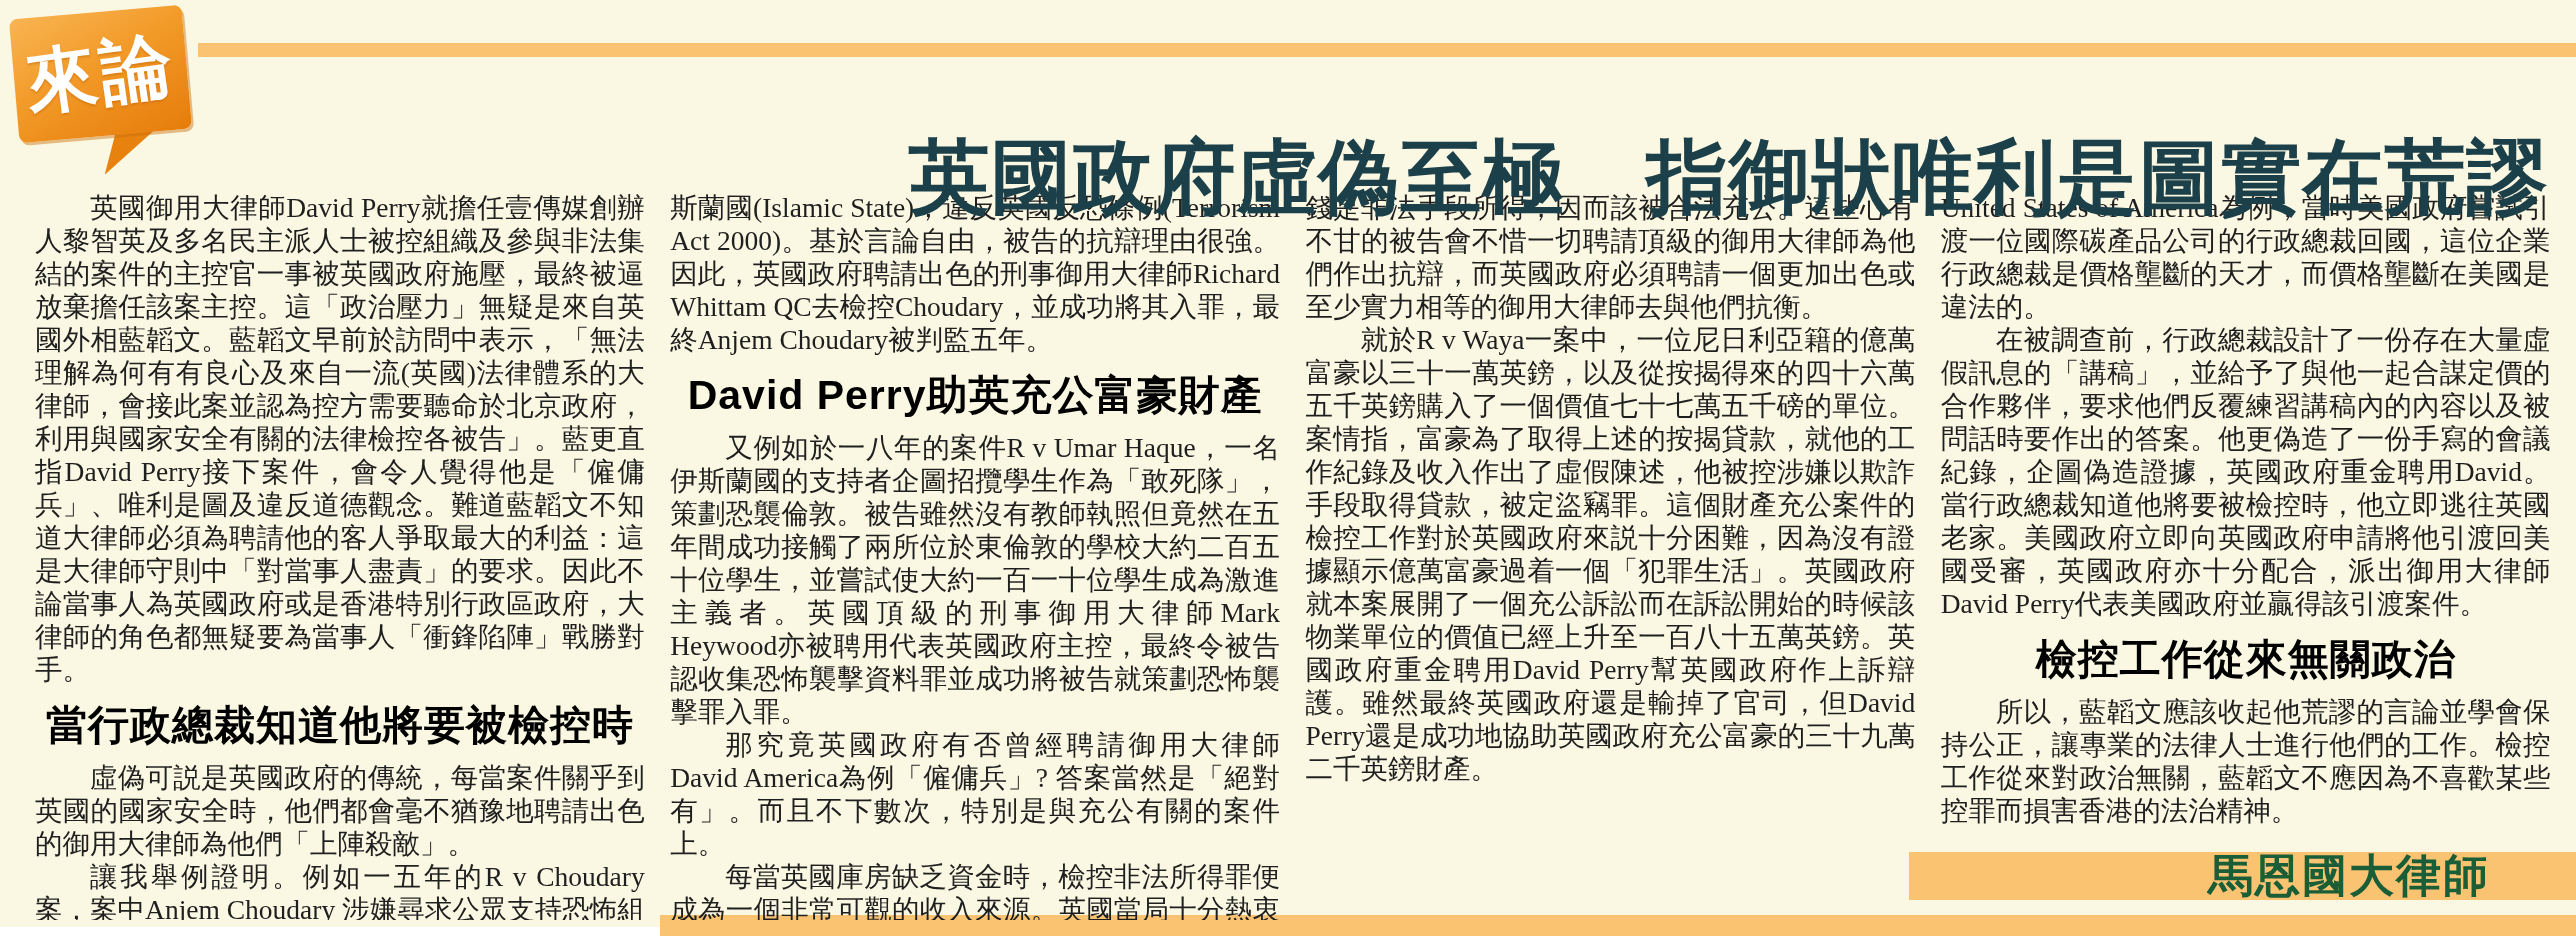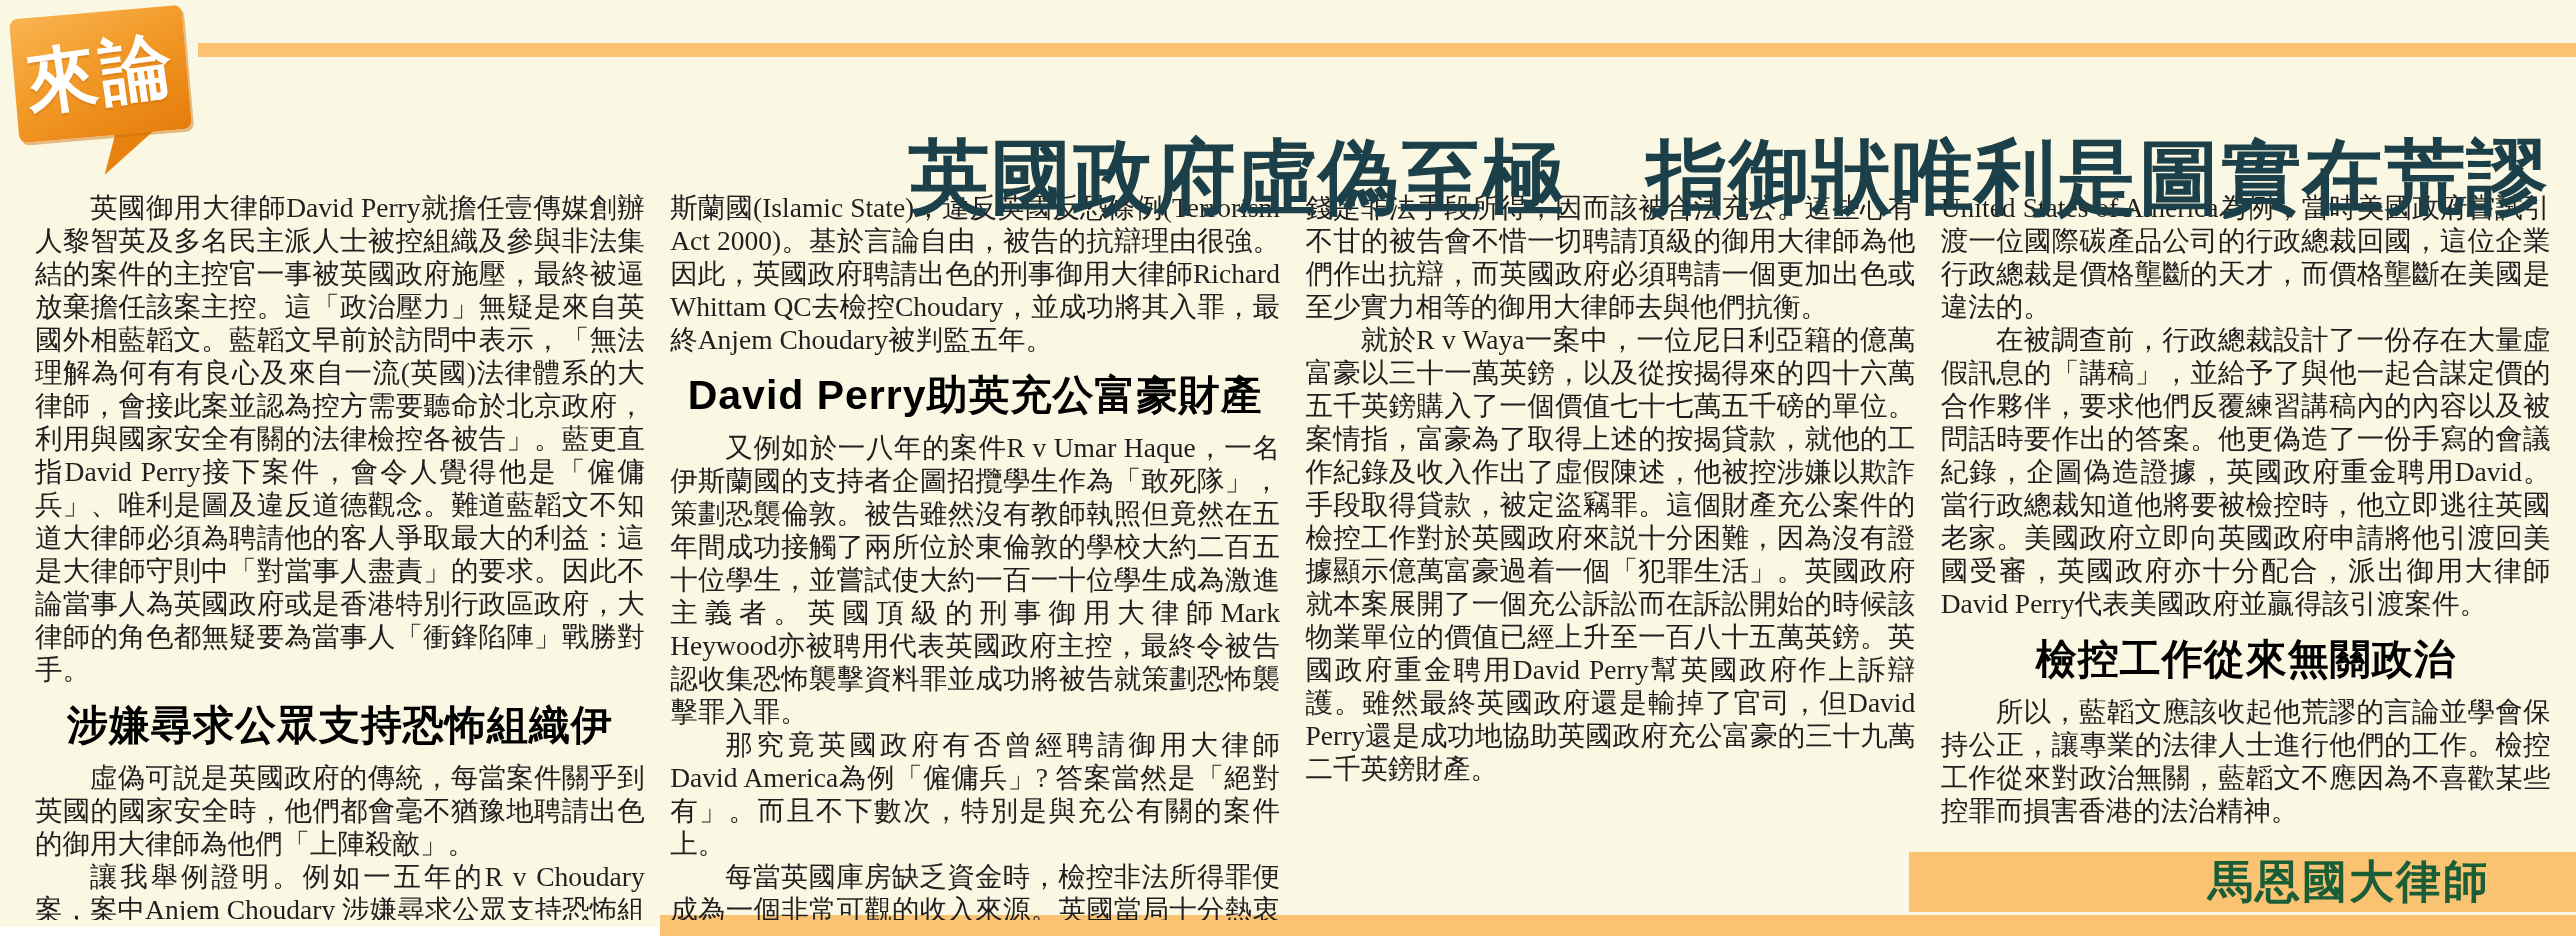--- a/index.html
+++ b/index.html
@@ -44,21 +44,21 @@
   .para{margin:0;}
   .para.indent{text-indent:2em;}
   .subhead{
     margin:15.7px 0 11.8px;text-align:center;
     font-family:Liberation Sans, sans-serif;
     font-weight:bold;font-size:41px;line-height:1.15;color:#000000;
     letter-spacing:1px;white-space:nowrap;
   }
 
   .author-box{
-    position:absolute;left:1909px;right:0;top:852px;height:60px;z-index:3;
+    position:absolute;left:1909px;right:0;top:852px;height:48px;z-index:3;
     background:var(--accent,#f9c372);
     display:flex;align-items:center;justify-content:flex-end;
     padding-right:86px;box-sizing:border-box;
   }
   .author-name{
     font-family:"Liberation Sans","DejaVu Sans",sans-serif;font-weight:bold;
     font-size:45px;letter-spacing:2px;color:var(--author,#1a5e38);white-space:nowrap;
   }
 </style>
 </head>
@@ -72,21 +72,21 @@
   <div class="badge-tail"></div>
   <div class="badge">
     <span class="badge-label">來論</span>
   </div>
 
   <h1 class="headline">英國政府虛偽至極　指御狀唯利是圖實在荒謬</h1>
 
   <div class="columns">
       <div class="col">
         <p class="para indent">英國御用大律師David Perry就擔任壹傳媒創辦人黎智英及多名民主派人士被控組織及參與非法集結的案件的主控官一事被英國政府施壓，最終被逼放棄擔任該案主控。這「政治壓力」無疑是來自英國外相藍韜文。藍韜文早前於訪問中表示，「無法理解為何有有良心及來自一流(英國)法律體系的大律師，會接此案並認為控方需要聽命於北京政府，利用與國家安全有關的法律檢控各被告」。藍更直指David Perry接下案件，會令人覺得他是「僱傭兵」、唯利是圖及違反道德觀念。難道藍韜文不知道大律師必須為聘請他的客人爭取最大的利益：這是大律師守則中「對當事人盡責」的要求。因此不論當事人為英國政府或是香港特別行政區政府，大律師的角色都無疑要為當事人「衝鋒陷陣」戰勝對手。</p>
-        <h2 class="subhead">涉嫌尋求公眾支持恐怖組織伊</h2>
+        <h2 class="subhead">當行政總裁知道他將要被檢控時</h2>
         <p class="para indent">虛偽可説是英國政府的傳統，每當案件關乎到英國的國家安全時，他們都會毫不猶豫地聘請出色的御用大律師為他們「上陣殺敵」。</p>
         <p class="para indent">讓我舉例證明。例如一五年的R v Choudary案，案中Anjem Choudary 涉嫌尋求公眾支持恐怖組織伊</p>
       </div>
       <div class="col">
         <p class="para">斯蘭國(Islamic State)，違反英國反恐條例(Terrorism Act 2000)。基於言論自由，被告的抗辯理由很強。因此，英國政府聘請出色的刑事御用大律師Richard Whittam QC去檢控Choudary，並成功將其入罪，最終Anjem Choudary被判監五年。</p>
         <h2 class="subhead">David Perry助英充公富豪財產</h2>
         <p class="para indent">又例如於一八年的案件R v Umar Haque，一名伊斯蘭國的支持者企圖招攬學生作為「敢死隊」，策劃恐襲倫敦。被告雖然沒有教師執照但竟然在五年間成功接觸了兩所位於東倫敦的學校大約二百五十位學生，並嘗試使大約一百一十位學生成為激進主義者。英國頂級的刑事御用大律師Mark Heywood亦被聘用代表英國政府主控，最終令被告認收集恐怖襲擊資料罪並成功將被告就策劃恐怖襲擊罪入罪。</p>
         <p class="para indent">那究竟英國政府有否曾經聘請御用大律師David America為例「僱傭兵」? 答案當然是「絕對有」。而且不下數次，特別是與充公有關的案件上。</p>
         <p class="para indent">每當英國庫房缺乏資金時，檢控非法所得罪便成為一個非常可觀的收入來源。英國當局十分熱衷於起訴一些可能犯有輕微犯錯的市民，指他們的金</p>
       </div>

